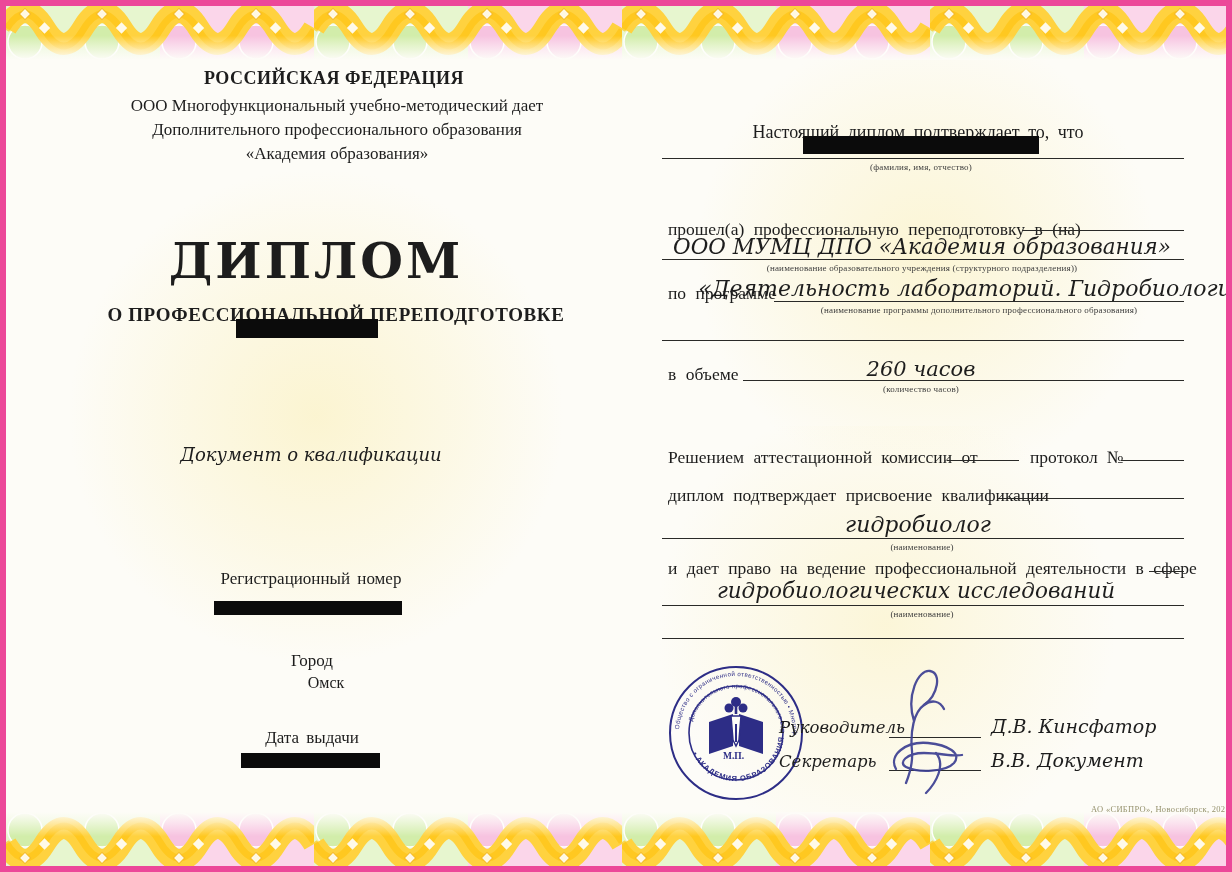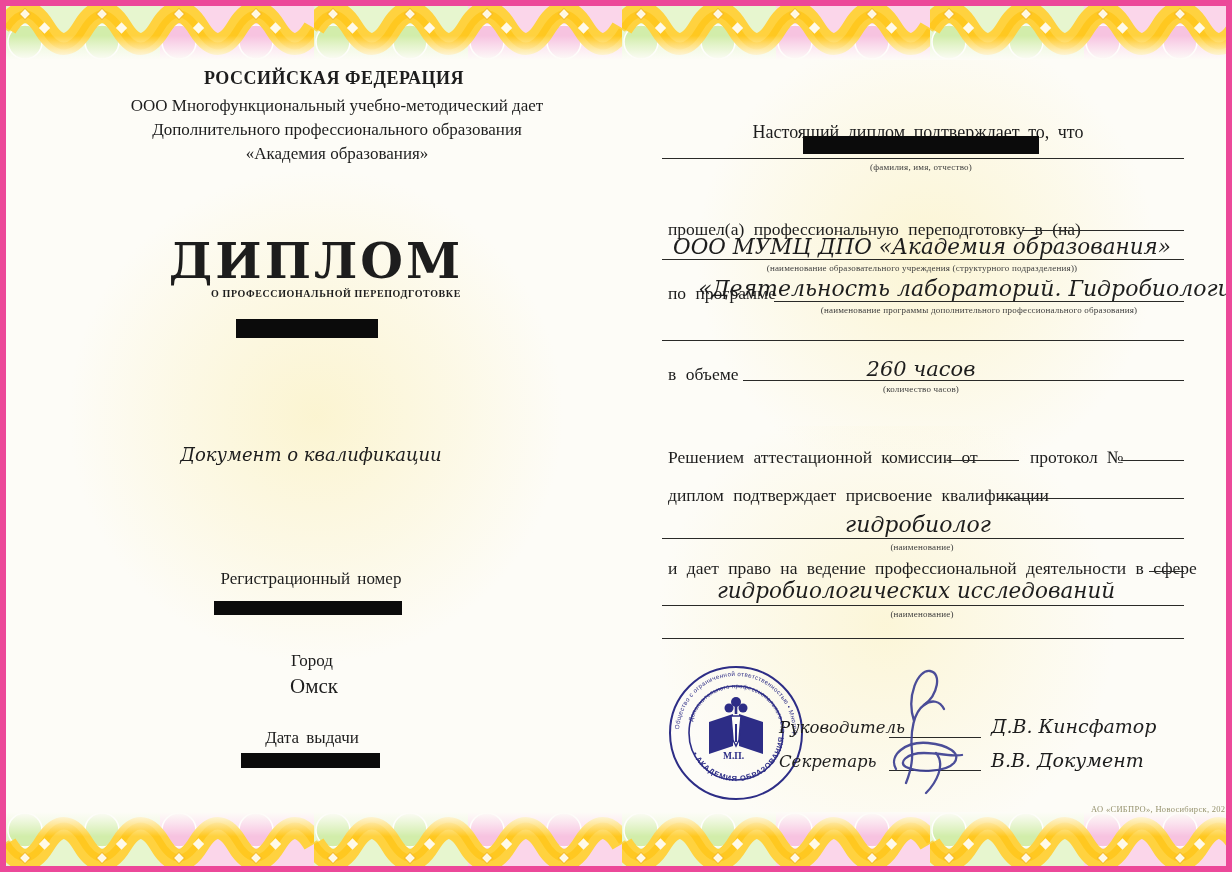--- a/index.html
+++ b/index.html
@@ -74,31 +74,31 @@
     <rect x="0" y="0" width="1228" height="54" fill="url(#bandpat)"></rect>
     <rect x="0" y="0" width="1228" height="54" fill="url(#bandfade)"></rect>
   </svg>
 
   <div class="t ctr" style="left:328px;top:62px;font-size:18px;font-weight:600;letter-spacing:.5px;">РОССИЙСКАЯ ФЕДЕРАЦИЯ</div>
   <div class="t ctr" style="left:331px;top:90px;font-size:17px;">ООО Многофункциональный учебно-методический дает</div>
   <div class="t ctr" style="left:331px;top:114px;font-size:17px;">Дополнительного профессионального образования</div>
   <div class="t ctr" style="left:331px;top:138px;font-size:17px;">«Академия образования»</div>
 
   <div class="t ctr" style="left:310px;top:226px;font-size:49px;font-weight:bold;letter-spacing:3px;font-family:'DejaVu Serif',serif;">ДИПЛОМ</div>
-  <div class="t ctr" style="left:330px;top:282px;font-size:10px;font-weight:bold;letter-spacing:.6px;">О ПРОФЕССИОНАЛЬНОЙ ПЕРЕПОДГОТОВКЕ</div>
+  <div class="t ctr" style="left:330px;top:298px;font-size:19px;font-weight:bold;letter-spacing:.6px;">О ПРОФЕССИОНАЛЬНОЙ ПЕРЕПОДГОТОВКЕ</div>
 
   <div class="bar" style="left:230px;top:313px;width:142px;height:19px;"></div>
 
   <div class="t ctr val" style="left:305px;top:438px;font-size:18px;">Документ о квалификации</div>
 
   <div class="t ctr" style="left:305px;top:563px;font-size:17px;word-spacing:3px;">Регистрационный номер</div>
   <div class="bar" style="left:208px;top:595px;width:188px;height:14px;"></div>
 
   <div class="t ctr" style="left:306px;top:645px;font-size:17px;">Город</div>
-  <div class="t ctr" style="left:308px;top:668px;font-size:21px;">Омск</div>
+  <div class="t ctr" style="left:320px;top:668px;font-size:16px;">Омск</div>
 
   <div class="t ctr" style="left:306px;top:722px;font-size:17px;word-spacing:3px;">Дата выдачи</div>
   <div class="bar" style="left:235px;top:747px;width:139px;height:15px;"></div>
 
   <div class="t ctr" style="left:912px;top:116px;font-size:18px;word-spacing:4px;">Настоящий диплом подтверждает то, что</div>
   <div class="bar" style="left:797px;top:130px;width:236px;height:18px;"></div>
   <div class="line" style="left:656px;top:152px;width:522px;"></div>
   <div class="t ctr cap" style="left:915px;top:156px;">(фамилия, имя, отчество)</div>
 
   <div class="t form" style="left:662px;top:213px;">прошел(а)  профессиональную  переподготовку в  (на)</div>

